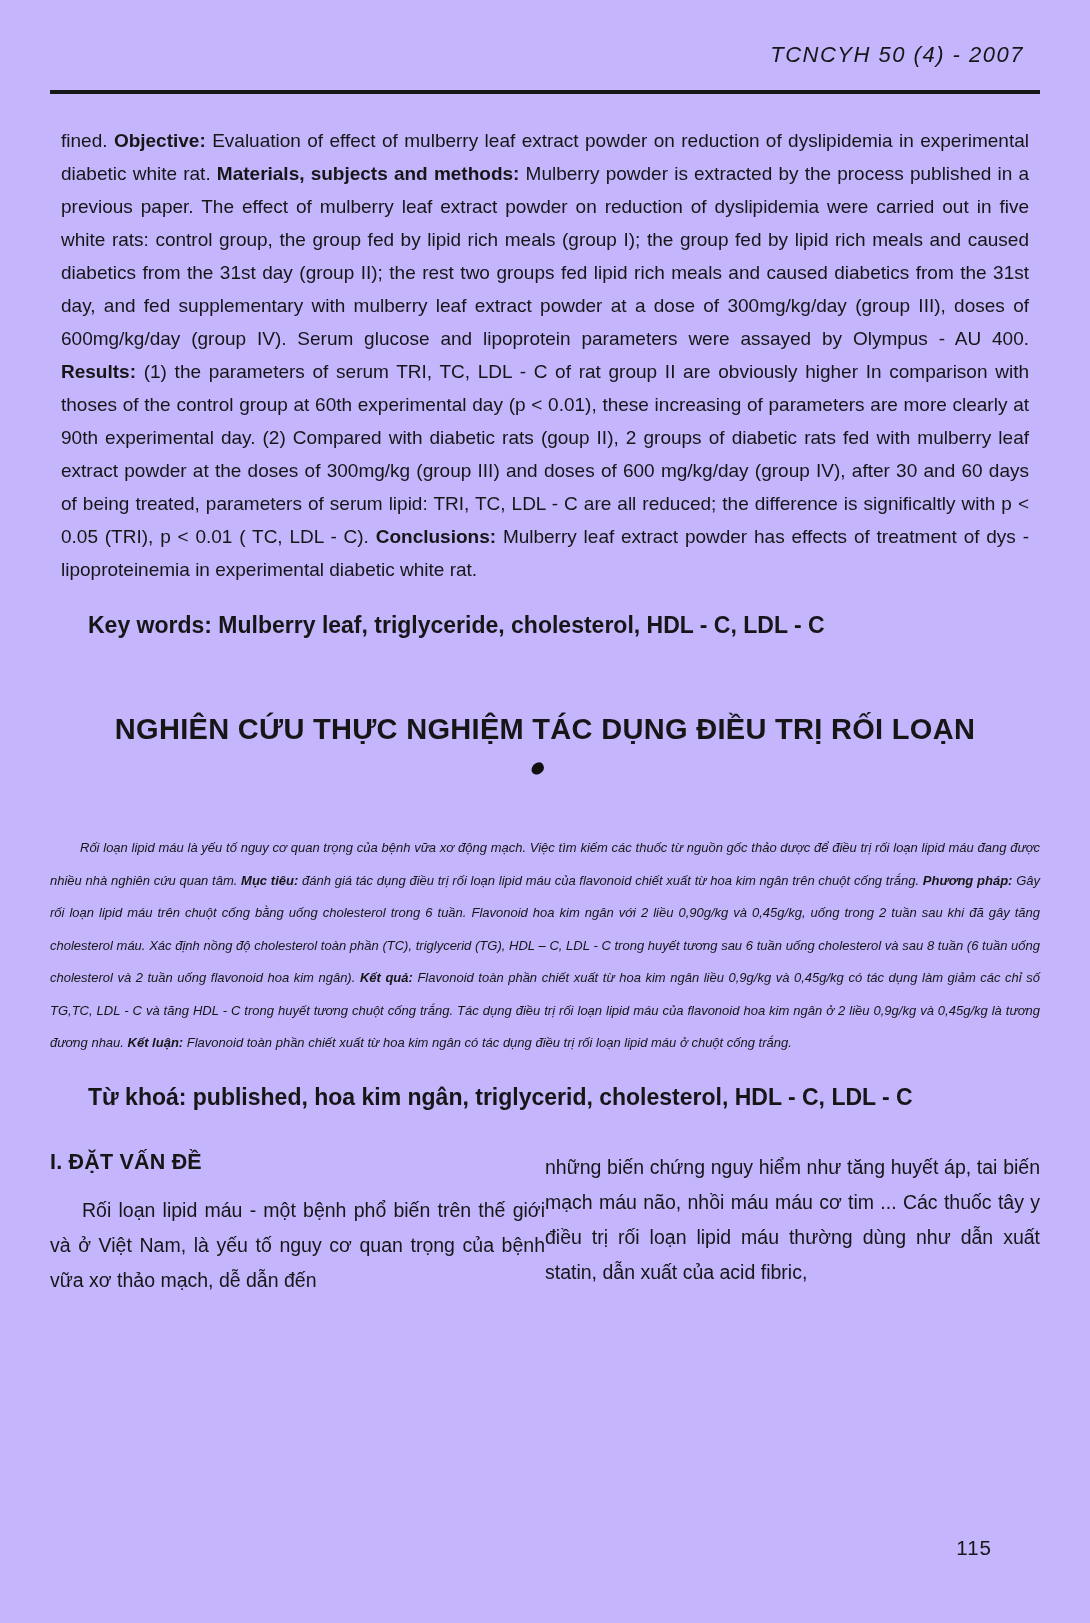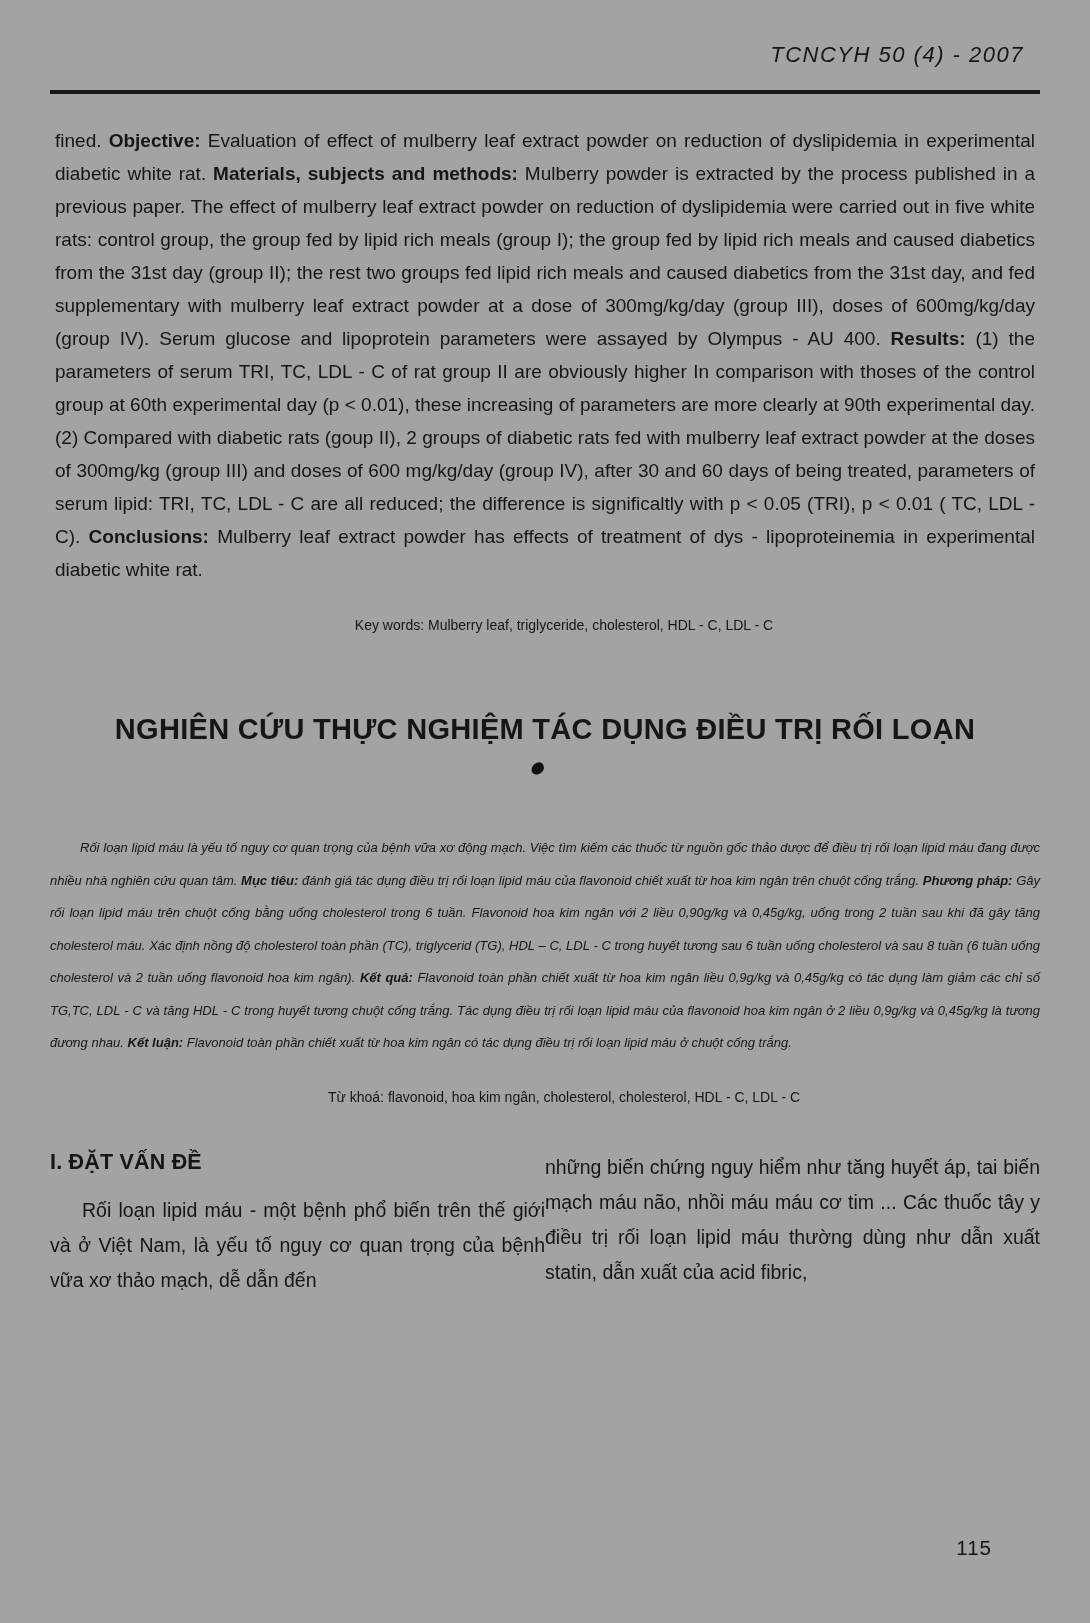--- a/index.html
+++ b/index.html
@@ -1,39 +1,39 @@
 <!DOCTYPE html>
 <html><head>
 <meta charset="utf-8">
 <style>
   html,body{margin:0;padding:0;background:#d9d9d9;}
   .page{
     position:relative;
     width:1090px;height:1623px;
     margin:0 auto;
-    background:#a3a3a3;
+    background:#c4b5fd;
     color:#161616;
     font-family:"Liberation Sans",sans-serif;
     box-sizing:border-box;
     padding:0 50px;
     overflow:hidden;
   }
   .header{padding-top:42px;text-align:right;}
   .jref{
     font-style:italic;
     font-size:22px;
     letter-spacing:1.5px;
     padding-right:16px;
     font-weight:normal;
   }
   .rule{height:4px;background:#171717;margin-top:22px;}
   .abs{text-align:justify;}
-  .abs.en{margin:30px 5px 0;font-size:19px;line-height:33px;}
+  .abs.en{margin:30px 11px 0;font-size:19px;line-height:33px;}
   .b{font-weight:bold;}
-  .kw{margin:26px 0 0;padding-left:38px;font-weight:normal;font-size:14px;line-height:26px;text-align:center;}
+  .kw{margin:26px 0 0;padding-left:38px;font-weight:bold;font-size:23px;line-height:26px;}
   .title{
     margin:68px 0 12px;
     text-align:center;
     font-size:29px;
     line-height:46px;
     font-weight:bold;
     letter-spacing:0.3px;
   }
   .blot{
     display:inline-block;
@@ -90,21 +90,21 @@
 
   <p class="abs en"><span>fined. </span><span class="b">Objective: </span><span>Evaluation of effect of mulberry leaf extract powder on reduction of dyslipidemia in experimental diabetic white rat. </span><span class="b">Materials, subjects and methods: </span><span>Mulberry powder is extracted by the process published in a previous paper. The effect of mulberry leaf extract powder on reduction of dyslipidemia were carried out in five white rats: control group, the group fed by lipid rich meals (group I); the group fed by lipid rich meals and caused diabetics from the 31st day (group II); the rest two groups fed lipid rich meals and caused diabetics from the 31st day, and fed supplementary with mulberry leaf extract powder at a dose of 300mg/kg/day (group III), doses of 600mg/kg/day (group IV). Serum glucose and lipoprotein parameters were assayed by Olympus - AU 400. </span><span class="b">Results: </span><span>(1) the parameters of serum TRI, TC, LDL - C of rat group II are obviously higher In comparison with thoses of the control group at 60th experimental day (p &lt; 0.01), these increasing of parameters are more clearly at 90th experimental day. (2) Compared with diabetic rats (goup II), 2 groups of diabetic rats fed with mulberry leaf extract powder at the doses of 300mg/kg (group III) and doses of 600 mg/kg/day (group IV), after 30 and 60 days of being treated, parameters of serum lipid: TRI, TC, LDL - C are all reduced; the difference is significaltly with p &lt; 0.05 (TRI), p &lt; 0.01 ( TC, LDL - C). </span><span class="b">Conclusions: </span><span>Mulberry leaf extract powder has effects of treatment of dys - lipoproteinemia in experimental diabetic white rat.</span></p>
 
   <p class="kw">Key words: Mulberry leaf, triglyceride, cholesterol, HDL - C, LDL - C</p>
 
   <h1 class="title"><span>NGHIÊN CỨU THỰC NGHIỆM TÁC DỤNG ĐIỀU TRỊ RỐI LOẠN</span><br><span class="blot"></span></h1>
 
 
   <p class="abs vn"><span>Rối loạn lipid máu là yếu tố nguy cơ quan trọng của bệnh vữa xơ động mạch. Việc tìm kiếm các thuốc từ nguồn gốc thảo dược để điều trị rối loạn lipid máu đang được nhiều nhà nghiên cứu quan tâm. </span><span class="b">Mục tiêu: </span><span>đánh giá tác dụng điều trị rối loạn lipid máu của flavonoid chiết xuất từ hoa kim ngân trên chuột cống trắng. </span><span class="b">Phương pháp: </span><span>Gây rối loạn lipid máu trên chuột cống bằng uống cholesterol trong 6 tuần. Flavonoid hoa kim ngân với 2 liều 0,90g/kg và 0,45g/kg, uống trong 2 tuần sau khi đã gây tăng cholesterol máu. Xác định nồng độ cholesterol toàn phần (TC), triglycerid (TG), HDL – C, LDL - C trong huyết tương sau 6 tuần uống cholesterol và sau 8 tuần (6 tuần uống cholesterol và 2 tuần uống flavonoid hoa kim ngân). </span><span class="b">Kết quả: </span><span>Flavonoid toàn phần chiết xuất từ hoa kim ngân liều 0,9g/kg và 0,45g/kg có tác dụng làm giảm các chỉ số TG,TC, LDL - C và tăng HDL - C trong huyết tương chuột cống trắng. Tác dụng điều trị rối loạn lipid máu của flavonoid hoa kim ngân ở 2 liều 0,9g/kg và 0,45g/kg là tương đương nhau. </span><span class="b">Kết luận: </span><span>Flavonoid toàn phần chiết xuất từ hoa kim ngân có tác dụng điều trị rối loạn lipid máu ở chuột cống trắng.</span></p>
 
-  <p class="kw vn">Từ khoá: flavonoid, hoa kim ngân, cholesterol, cholesterol, HDL - C, LDL - C</p>
+  <p class="kw vn">Từ khoá: published, hoa kim ngân, triglycerid, cholesterol, HDL - C, LDL - C</p>
 
   <div class="columns">
     <div class="col col-left">
       <h2 class="sec">I. ĐẶT VẤN ĐỀ</h2>
       <p class="body-p">Rối loạn lipid máu - một bệnh phổ biến trên thế giới và ở Việt Nam, là yếu tố nguy cơ quan trọng của bệnh vữa xơ thảo mạch, dễ dẫn đến</p>
     </div>
     <div class="col col-right">
       <p class="body-p">những biến chứng nguy hiểm như tăng huyết áp, tai biến mạch máu não, nhồi máu máu cơ tim ... Các thuốc tây y điều trị rối loạn lipid máu thường dùng như dẫn xuất statin, dẫn xuất của acid fibric,</p>
     </div>
   </div>

